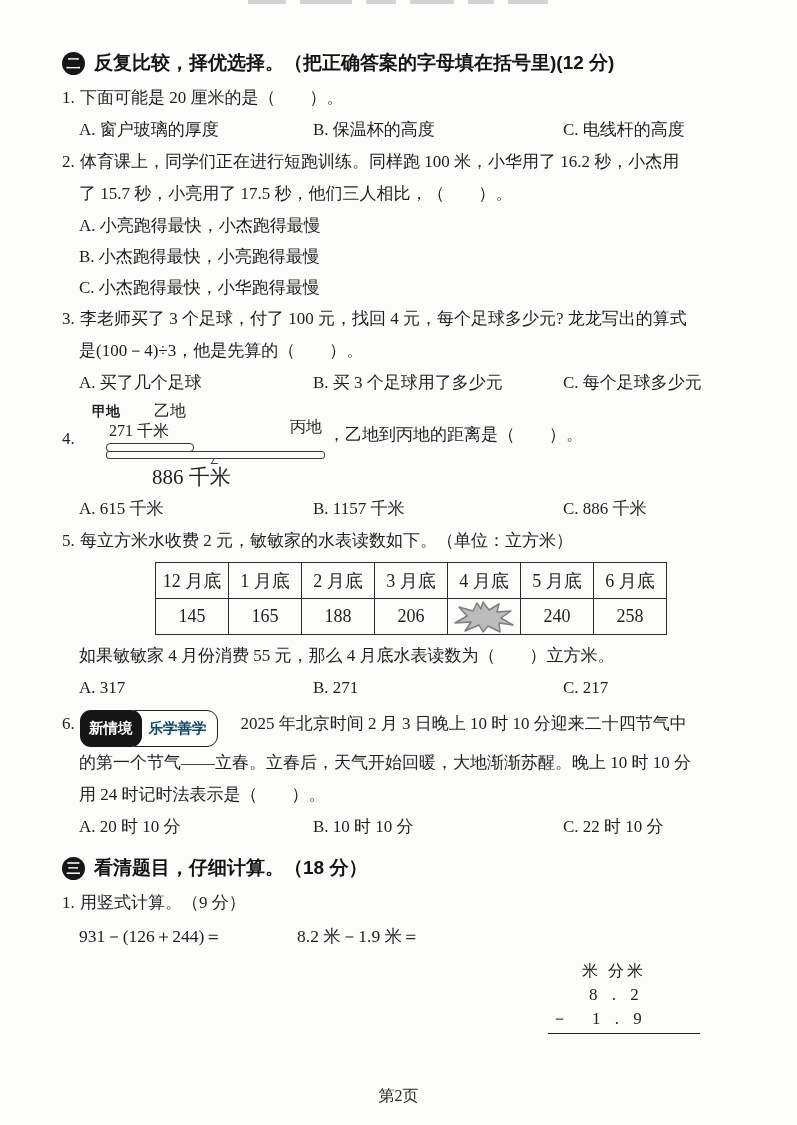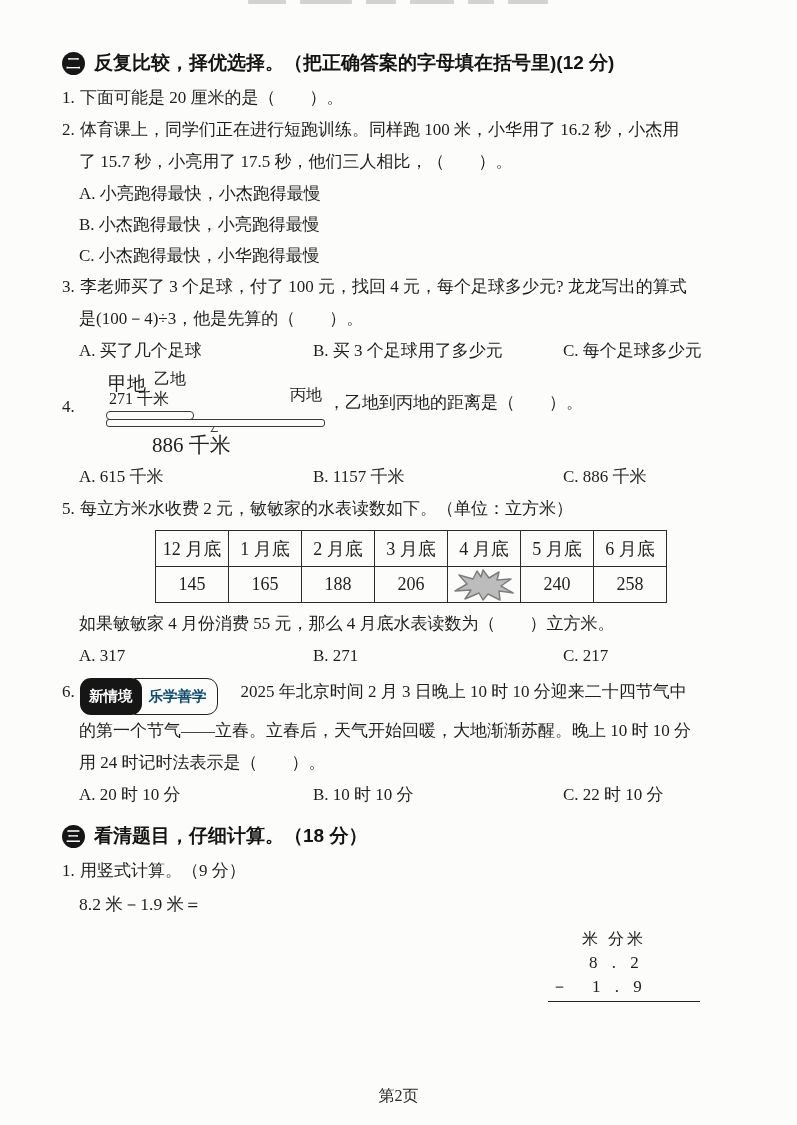--- a/index.html
+++ b/index.html
@@ -18,21 +18,21 @@
     color:#fff; font-size:14px; line-height:23px; text-align:center; font-weight:bold; }
   .q { display:flex; line-height:32px; }
   .qnum { flex:0 0 18px; }
   .qbody { flex:1; }
   .opts3 { display:grid; grid-template-columns:234px 250px 1fr; margin-left:17px; line-height:32px; }
   .optline { margin-left:17px; line-height:31px; }
   
   .q4wrap { position:relative; height:88px; margin-top:6px; }
   .q4wrap .abs { position:absolute; white-space:nowrap; }
   .q4num { left:0; top:24px; }
-  .lbl-a { left:46px; top:-2px; font-size:19px; }
+  .lbl-a { left:30px; top:-2px; font-size:14px;font-weight:bold; }
   .lbl-b { left:92px; top:-4px; font-size:16px; }
   .lbl-c { left:228px; top:12px; font-size:16px; }
   .dist-ab { left:47px; top:16px; font-size:16px; }
   .bracket-small { left:44px; top:38px; width:88px; height:9px;
     border:1.3px solid #3a3a3a; border-radius:4px; background:#fcfcfb; }
   .bracket-long { left:44px; top:46px; width:219px; height:8px;
     border:1.3px solid #3a3a3a; border-radius:3px; }
   .tick-long { left:150px; top:54px; width:7px; height:5px;
     border-left:1.3px solid #3a3a3a; border-bottom:1.3px solid #3a3a3a; transform:skewX(-30deg); }
   .dist-ac { left:90px; top:58px; font-size:21px; }
@@ -78,20 +78,25 @@
   <div class="content">
 
     <div class="sec-header">
       <span class="sec-icon">二</span>
       <span>反复比较，择优选择。（把正确答案的字母填在括号里)(12 分)</span>
     </div>
 
     <div class="q">
       <span class="qnum">1.</span>
       <span class="qbody">下面可能是 20 厘米的是（　　）。</span>
+    </div>
+    <div class="opts3">
+      <span>A. 窗户玻璃的厚度</span>
+      <span>B. 保温杯的高度</span>
+      <span>C. 电线杆的高度</span>
     </div>
 
     <div class="q">
       <span class="qnum">2.</span>
       <span class="qbody">体育课上，同学们正在进行短跑训练。同样跑 100 米，小华用了 16.2 秒，小杰用</span>
     </div>
     <div class="optline" style="line-height:32px;">了 15.7 秒，小亮用了 17.5 秒，他们三人相比，（　　）。</div>
     <div class="optline">A. 小亮跑得最快，小杰跑得最慢</div>
     <div class="optline">B. 小杰跑得最快，小亮跑得最慢</div>
     <div class="optline">C. 小杰跑得最快，小华跑得最慢</div>
@@ -182,20 +187,21 @@
     <div class="sec-header sec3">
       <span class="sec-icon">三</span>
       <span>看清题目，仔细计算。（18 分）</span>
     </div>
 
     <div class="q calcline">
       <span class="qnum">1.</span>
       <span class="qbody">用竖式计算。（9 分）</span>
     </div>
     <div class="exprs">
+      <span>931－(126＋244)＝</span>
       <span>8.2 米－1.9 米＝</span>
     </div>
     <div class="vcalc">
       <div class="vunits">米 分米</div>
       <div class="vrow1">8 . 2</div>
       <div class="vrow2">
         <span class="vsign">－</span>
         <span class="vsub">1 . 9</span>
       </div>
     </div>

